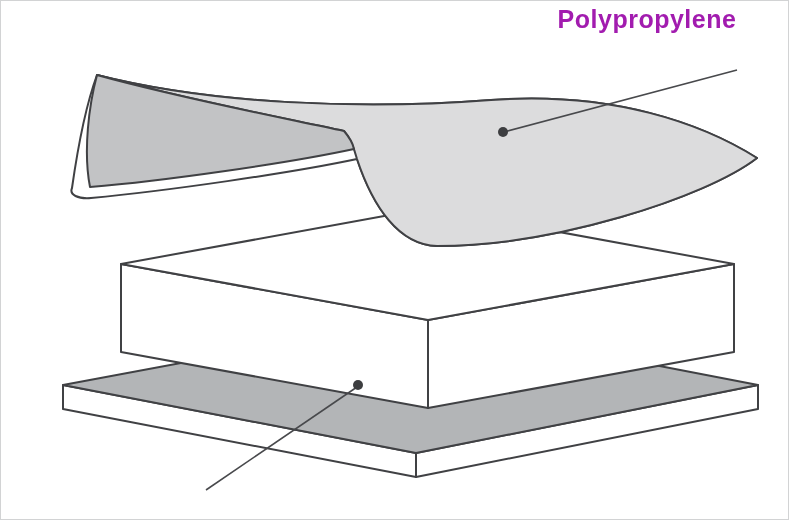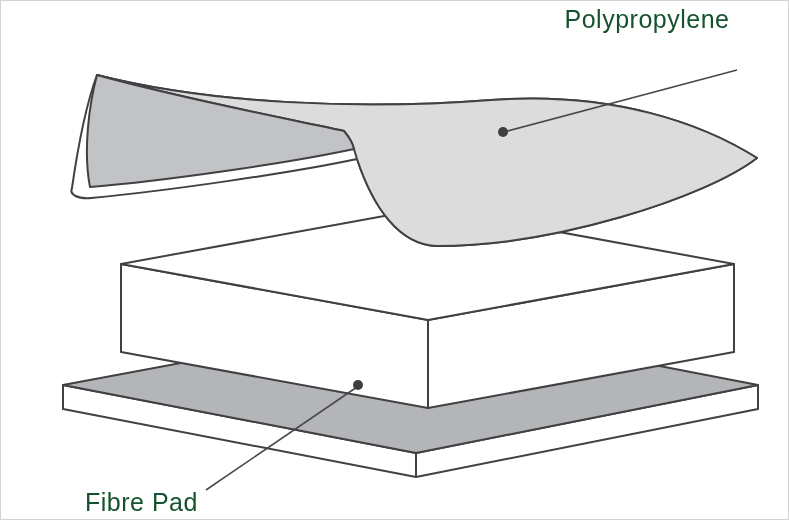--- a/index.html
+++ b/index.html
@@ -9,25 +9,25 @@
     height: 520px;
     background: #ffffff;
     border: 1px solid #d2d3d4;
     box-sizing: border-box;
     overflow: hidden;
     font-family: "Liberation Sans", sans-serif;
   }
   svg.diagram { position: absolute; left: 0; top: 0; }
   .label {
     position: absolute;
-    color: #14532d;
+    color: #a21caf;
     font-size: 25px;
     line-height: 23px;
     letter-spacing: 0.5px;
-    font-weight: 400;
+    font-weight: 700;
     white-space: nowrap;
   }
   .label-cover { left: 553px; top: 7px; width: 186px; text-align: center; }
   .label-pad   { left: 84px;  top: 490px; }
 </style>
 </head>
 <body>
 
 <div class="stage">
 
@@ -62,15 +62,14 @@
       <circle cx="502" cy="131" r="5" fill="#3d3e40"></circle>
       <line x1="205" y1="489" x2="356" y2="386" stroke="#48494c" stroke-width="1.6"></line>
       <circle cx="357" cy="384" r="5" fill="#3d3e40"></circle>
     </g>
   </svg>
 
   <div class="label label-cover">
     <div>Polypropylene</div>
   </div>
 
-  <div class="label label-pad">Fibre Pad</div>
 
 </div>
 
 </body></html>

